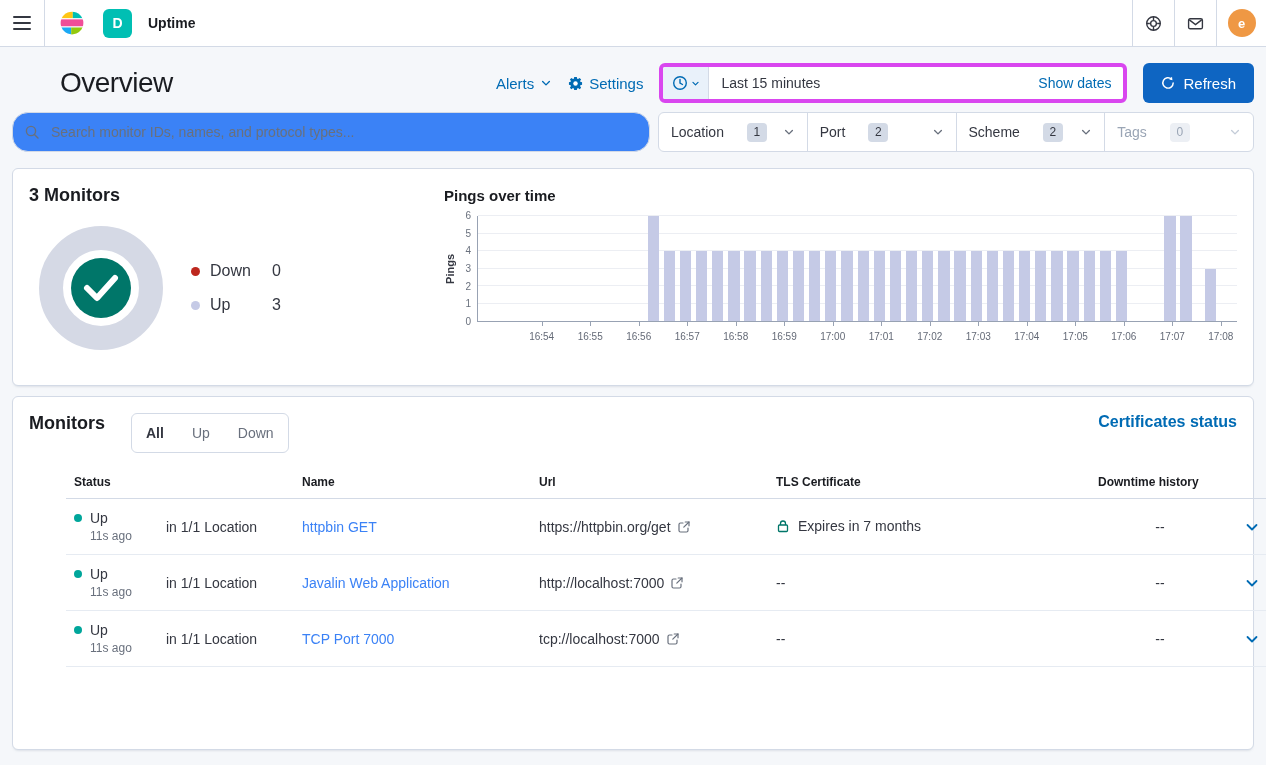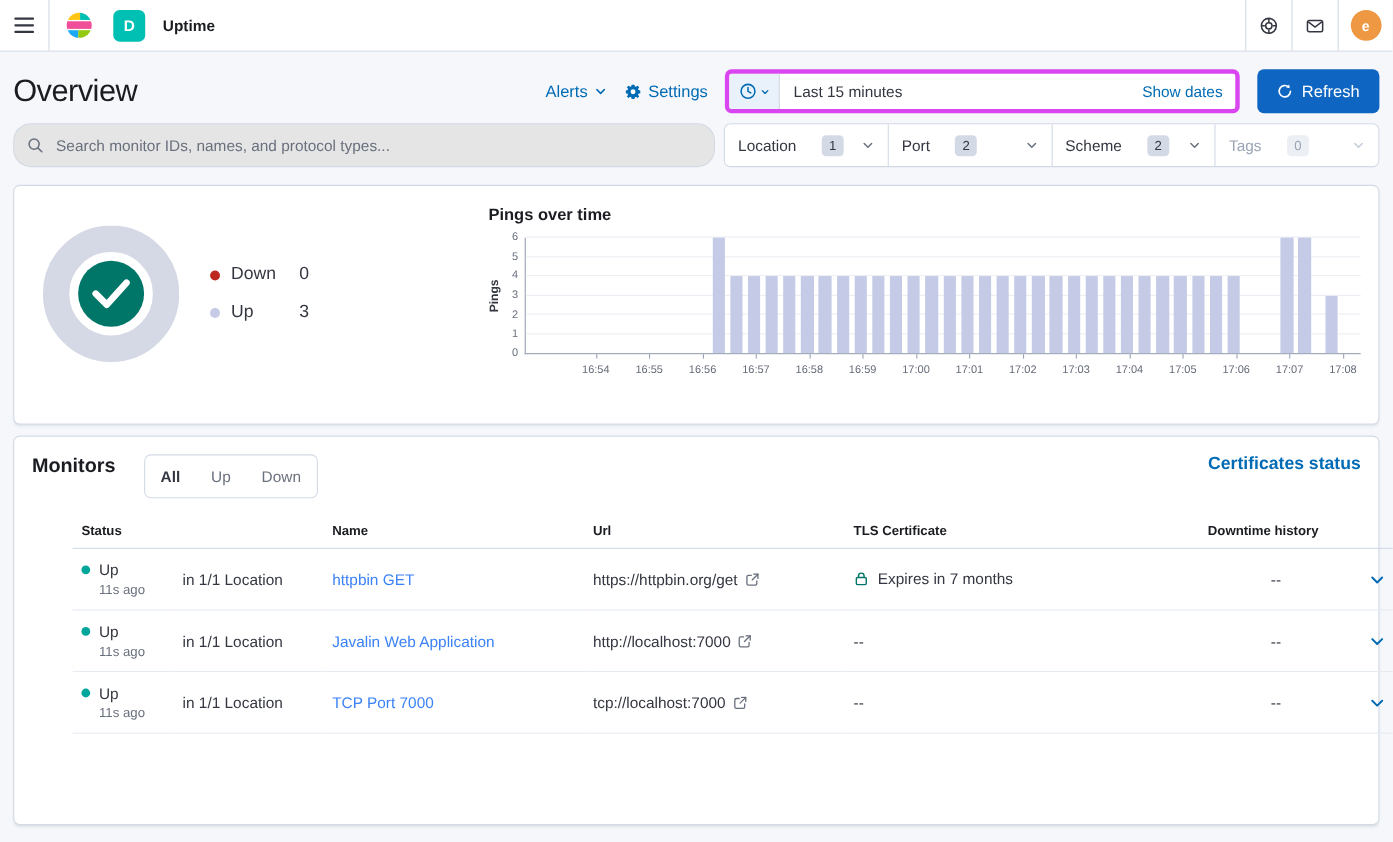--- a/index.html
+++ b/index.html
@@ -18,35 +18,35 @@
 .space-badge{width:29px;height:29px;border-radius:6px;background:#00bfb3;color:#fff;font-weight:700;font-size:14px;display:flex;align-items:center;justify-content:center;margin-left:18px;cursor:pointer;}
 .breadcrumb{margin-left:16px;font-size:14px;font-weight:600;color:#1a1c21;cursor:pointer;}
 .tb-spacer{flex:1;}
 .right-btn{width:42px;border-left:1px solid #d3dae6;}
 .avatar-btn{width:50px;}
 .avatar{width:28px;height:28px;border-radius:50%;background:#ef9844;color:#fff;font-size:13px;font-weight:700;display:flex;align-items:center;justify-content:center;}
 
 
 .page{padding:0 12px;}
 .page-header{display:flex;align-items:center;justify-content:space-between;padding:16px 0 9px;}
-.page-title{font-size:28px;font-weight:500;color:#1a1c21;letter-spacing:-0.5px;}
+.page-title{font-size:28px;font-weight:500;color:#1a1c21;letter-spacing:-0.5px;margin-left:48px;}
 .header-controls{display:flex;align-items:center;gap:16px;}
 .link-btn{display:flex;align-items:center;gap:6px;color:#006bb4;font-size:15px;}
 .chev-ic{display:flex;color:inherit;}
 .datepicker{width:468px;height:40px;background:#fff;border:4px solid #d946ef;border-radius:6px;display:flex;align-items:center;overflow:hidden;}
 .dp-quick{width:46px;height:100%;background:#e9f1fa;border-right:1px solid #d3dae6;display:flex;align-items:center;justify-content:center;gap:3px;color:#006bb4;}
 .dp-value{flex:1;text-align:left;padding:0 12px;font-size:14px;color:#343741;}
 .dp-showdates{padding:0 12px;color:#006bb4;font-size:14px;font-weight:500;}
 .refresh-btn{height:40px;padding:0 18px;border-radius:6px;background:#0e65c2;color:#fff;font-size:15px;display:flex;align-items:center;gap:8px;}
 
 
 .filter-row{display:flex;gap:8px;margin-bottom:16px;}
 .search-box{flex:1;position:relative;height:40px;}
 .search-box .s-ic{position:absolute;left:12px;top:12px;}
-.search-input{width:100%;height:40px;border:1px solid #d3dae6;border-radius:16px;background:#e5e5e5;padding:0 12px 0 38px;font-size:14px;color:#343741;font-family:inherit;}
+.search-input{width:100%;height:40px;border:1px solid #d3dae6;border-radius:16px;background:#3b82f6;padding:0 12px 0 38px;font-size:14px;color:#343741;font-family:inherit;}
 .search-input::placeholder{color:#69707d;opacity:1;}
 .filter-group{width:596px;flex-shrink:0;display:flex;background:#fff;border:1px solid #d3dae6;border-radius:6px;}
 .filter-item{flex:1;display:flex;align-items:center;justify-content:space-between;padding:0 12px;border-left:1px solid #d3dae6;font-size:14px;color:#343741;}
 .filter-item:first-child{border-left:none;}
 .fi-left{display:flex;align-items:center;gap:23px;}
 .fi-badge{min-width:20px;height:19px;line-height:19px;padding:0 5px;border-radius:4px;background:#d3dae6;color:#343741;font-size:12px;font-weight:500;text-align:center;}
 .filter-item .chev-sm{color:#69707d;display:flex;}
 .filter-item.disabled{color:#9aa5b5;}
 .filter-item.disabled .fi-badge{background:#eceff4;color:#9aa5b5;}
 .filter-item.disabled .chev-sm{color:#c4ccd8;}
@@ -261,20 +261,21 @@
             <svg viewBox="0 0 16 16" width="12" height="12">
               <path d="M3.5 6l4.5 4.5L12.5 6" fill="none" stroke="currentColor" stroke-width="1.8" stroke-linecap="round" stroke-linejoin="round"></path>
             </svg>
           </span>
         </button>
       </div>
   </div>
 
   <section class="panel snapshot-panel">
     <div class="snap-left">
+      <h2 class="panel-title">3 Monitors</h2>
       <div class="donut-row">
         <span>
           <svg width="124" height="124" viewBox="0 0 124 124">
             <circle cx="62" cy="62" r="50" fill="none" stroke="#d5d9e5" stroke-width="24"></circle>
             <circle cx="62" cy="62" r="30" fill="#007669"></circle>
             <path d="M48 62l10 10 18-20" stroke="#fff" stroke-width="6" fill="none" stroke-linecap="round" stroke-linejoin="round"></path>
           </svg>
         </span>
         <div class="legend" id="snapshot-legend">
             <div class="legend-item">

